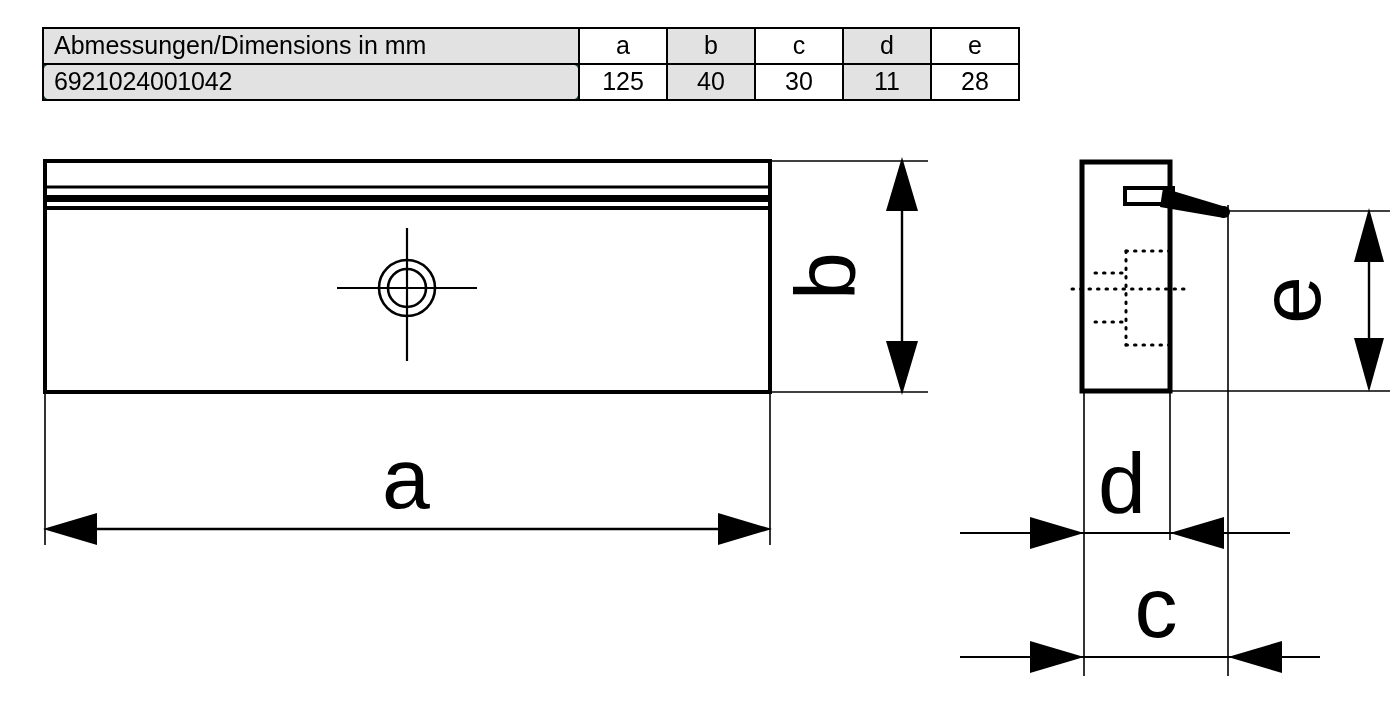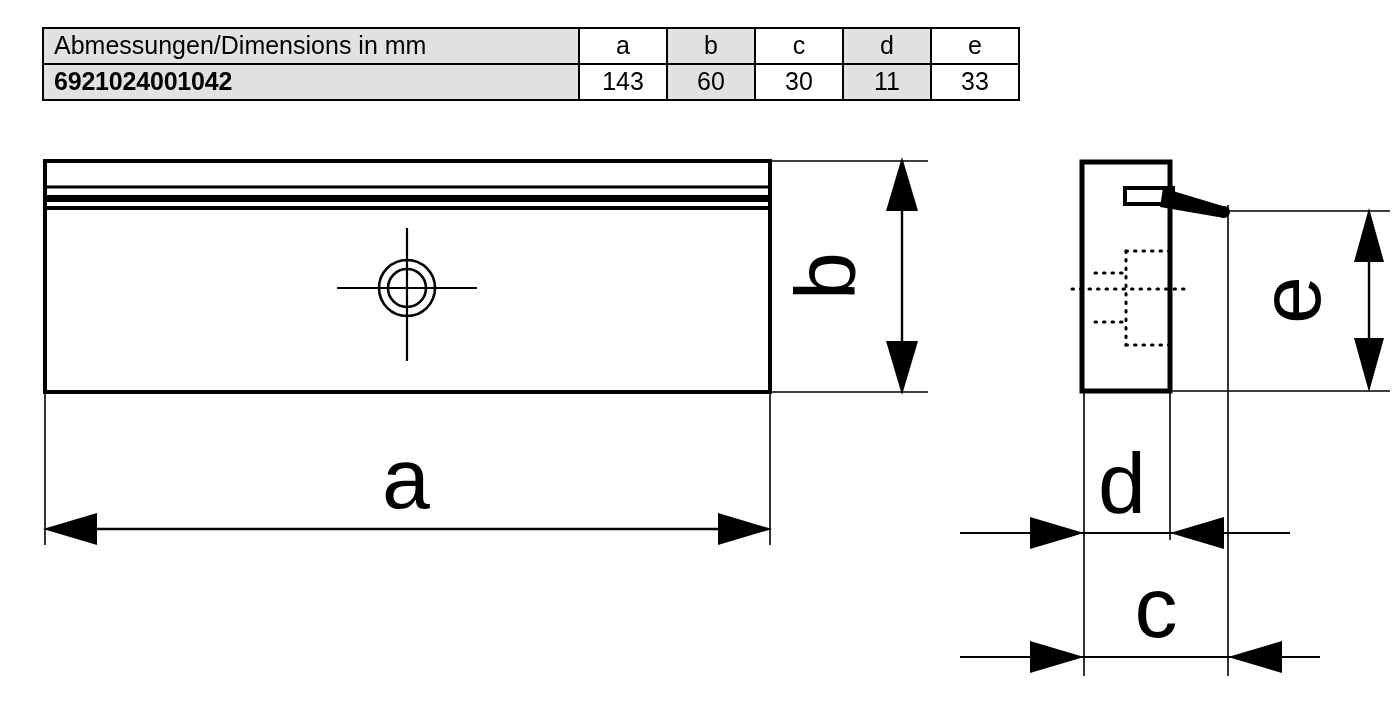--- a/index.html
+++ b/index.html
@@ -43,22 +43,23 @@
     white-space: nowrap;
     font-family: "Liberation Sans", sans-serif;
   }
   table.dim-table td.label-cell {
     width: 524px;
     text-align: left;
     padding-left: 10px;
     background: #e2e2e2;
   }
   table.dim-table td.partno-cell {
-    font-weight: bold;
+    font-weight: normal;
     letter-spacing: -0.2px;
+    border-radius: 8px;
   }
   table.dim-table td.col-dim {
     width: 86px;
   }
   table.dim-table td.shaded {
     background: #e2e2e2;
   }
   table.dim-table td.plain {
     background: #ffffff;
   }
@@ -91,25 +92,25 @@
         <tr>
           <td class="label-cell">Abmessungen/Dimensions in mm</td>
           <td class="col-dim plain">a</td>
           <td class="col-dim shaded">b</td>
           <td class="col-dim plain">c</td>
           <td class="col-dim shaded">d</td>
           <td class="col-dim plain">e</td>
         </tr>
         <tr>
           <td class="label-cell partno-cell">6921024001042</td>
-          <td class="col-dim plain">143</td>
-          <td class="col-dim shaded">60</td>
+          <td class="col-dim plain">125</td>
+          <td class="col-dim shaded">40</td>
           <td class="col-dim plain">30</td>
           <td class="col-dim shaded">11</td>
-          <td class="col-dim plain">33</td>
+          <td class="col-dim plain">28</td>
         </tr>
       </tbody>
     </table>
   </div>
 
   <div id="drawing">
   <svg width="1400" height="706" viewBox="0 0 1400 706" xmlns="http://www.w3.org/2000/svg">
 
     <g>
 

